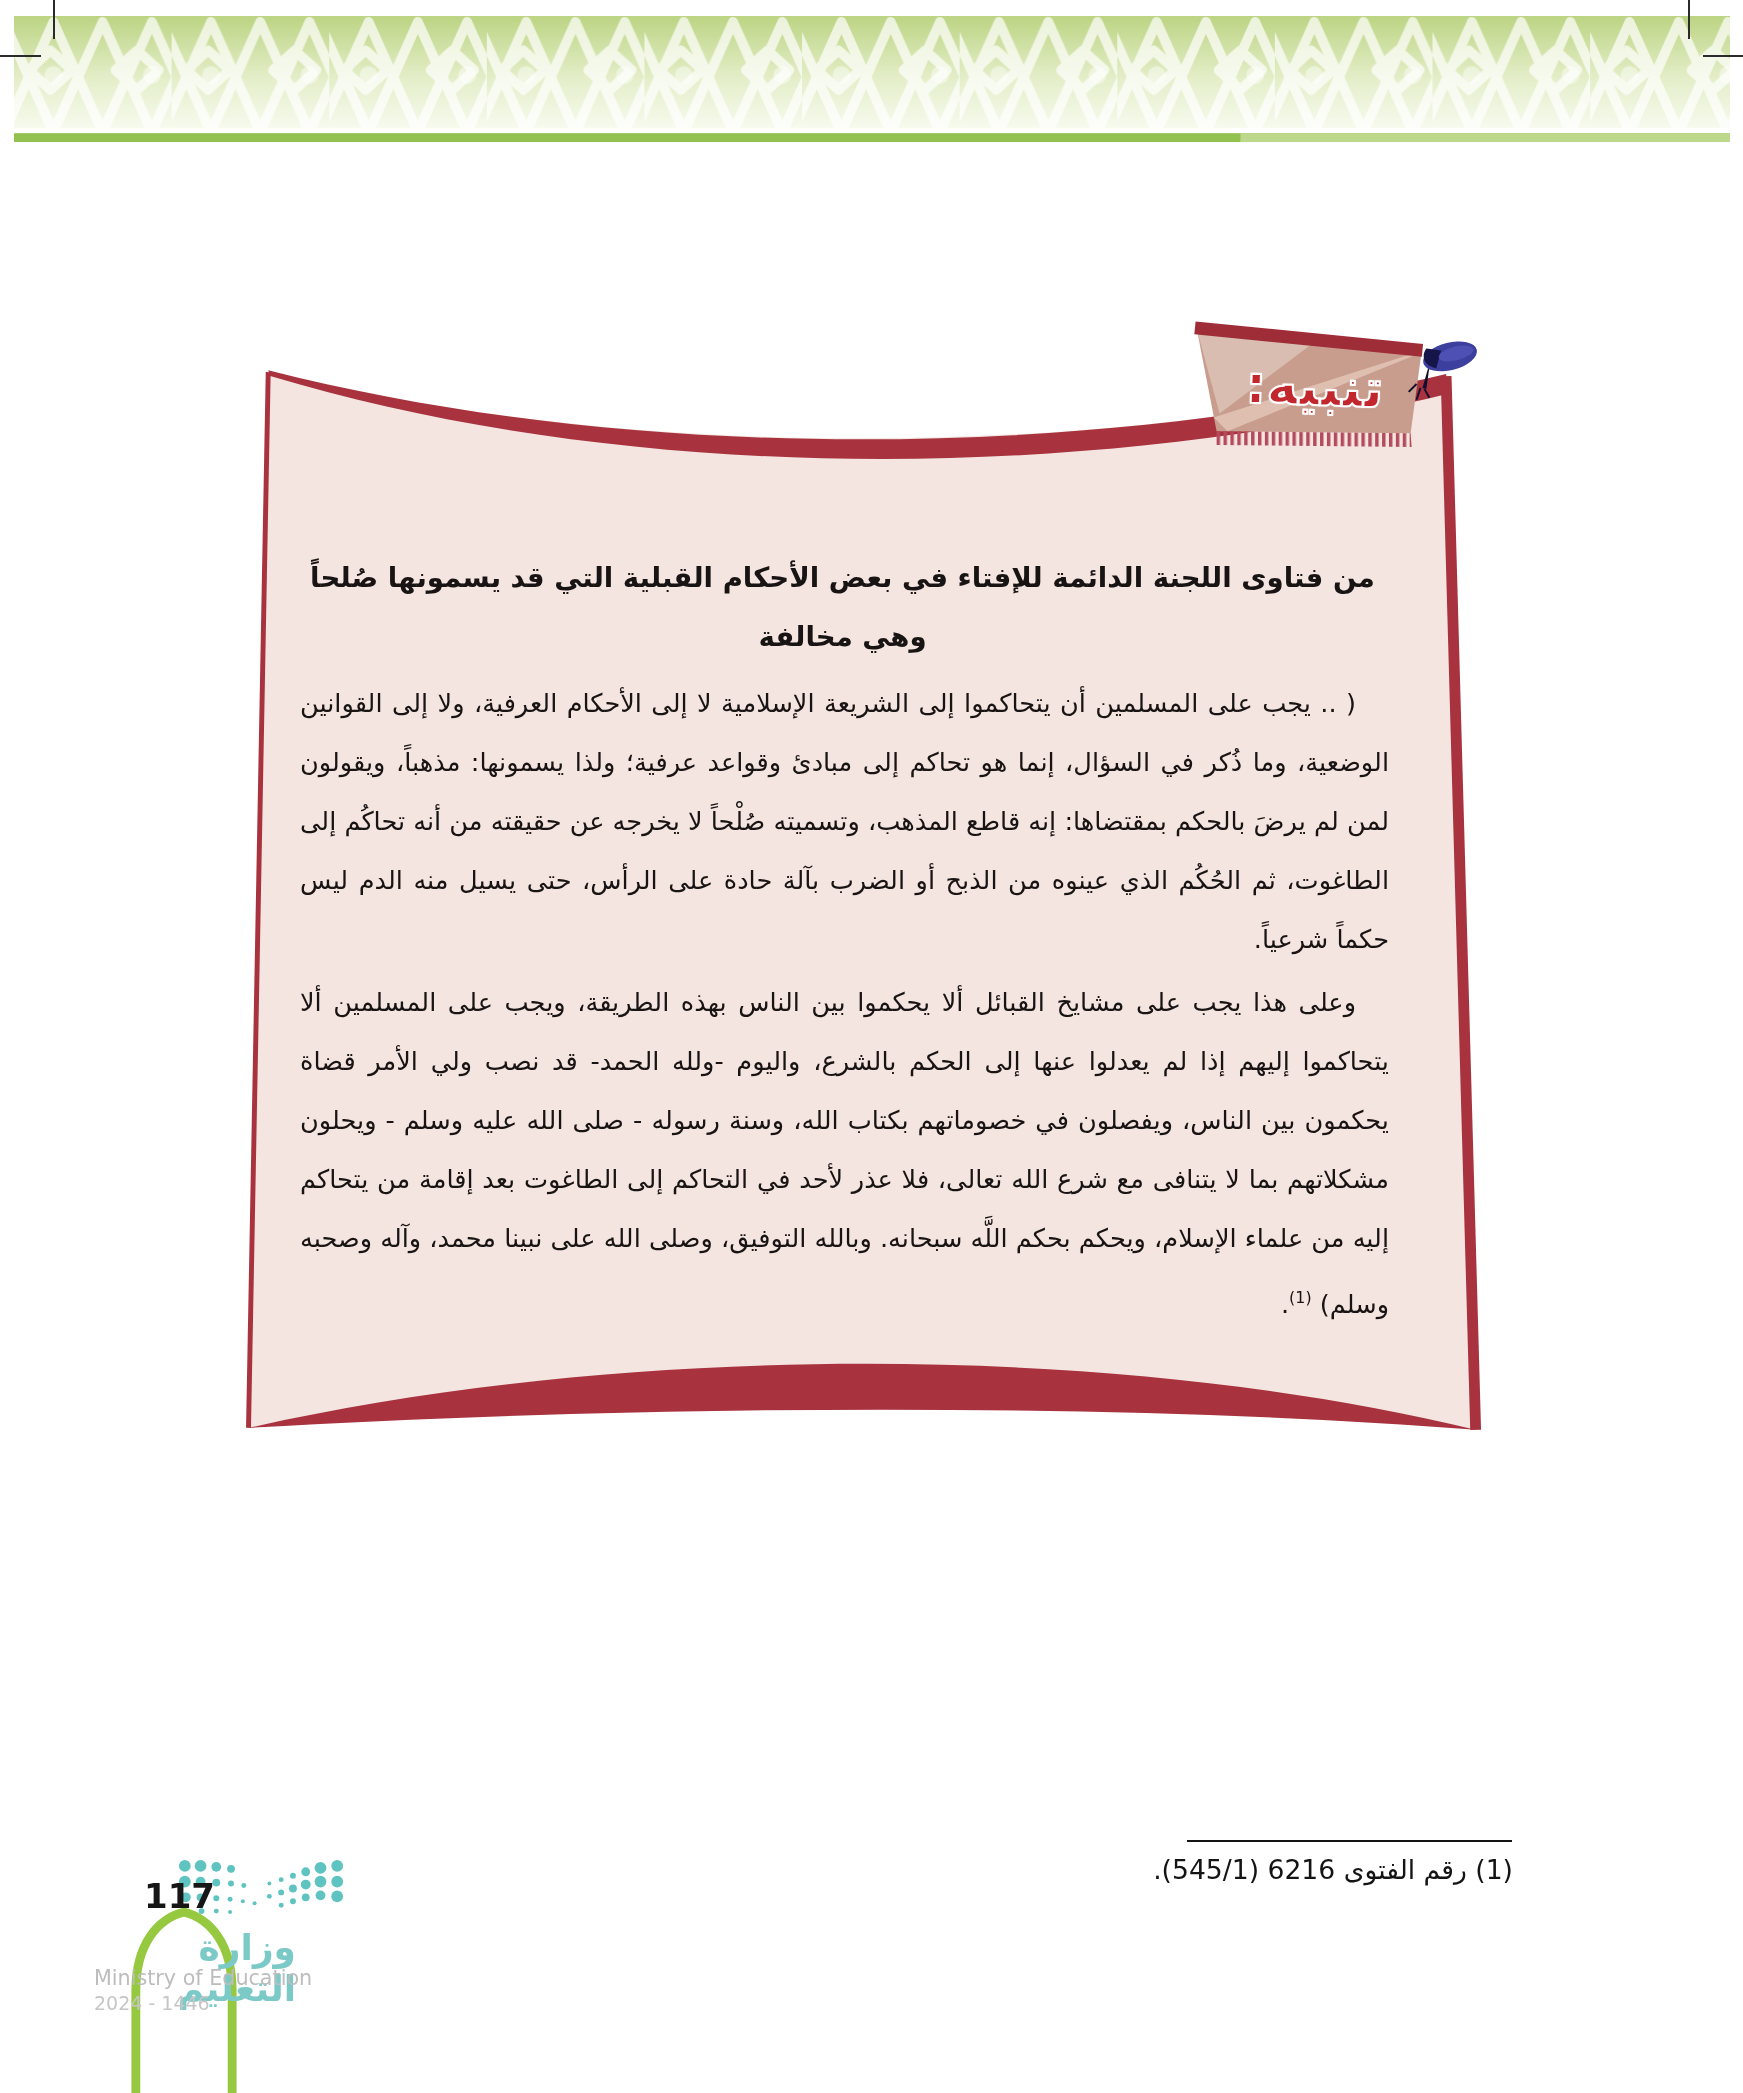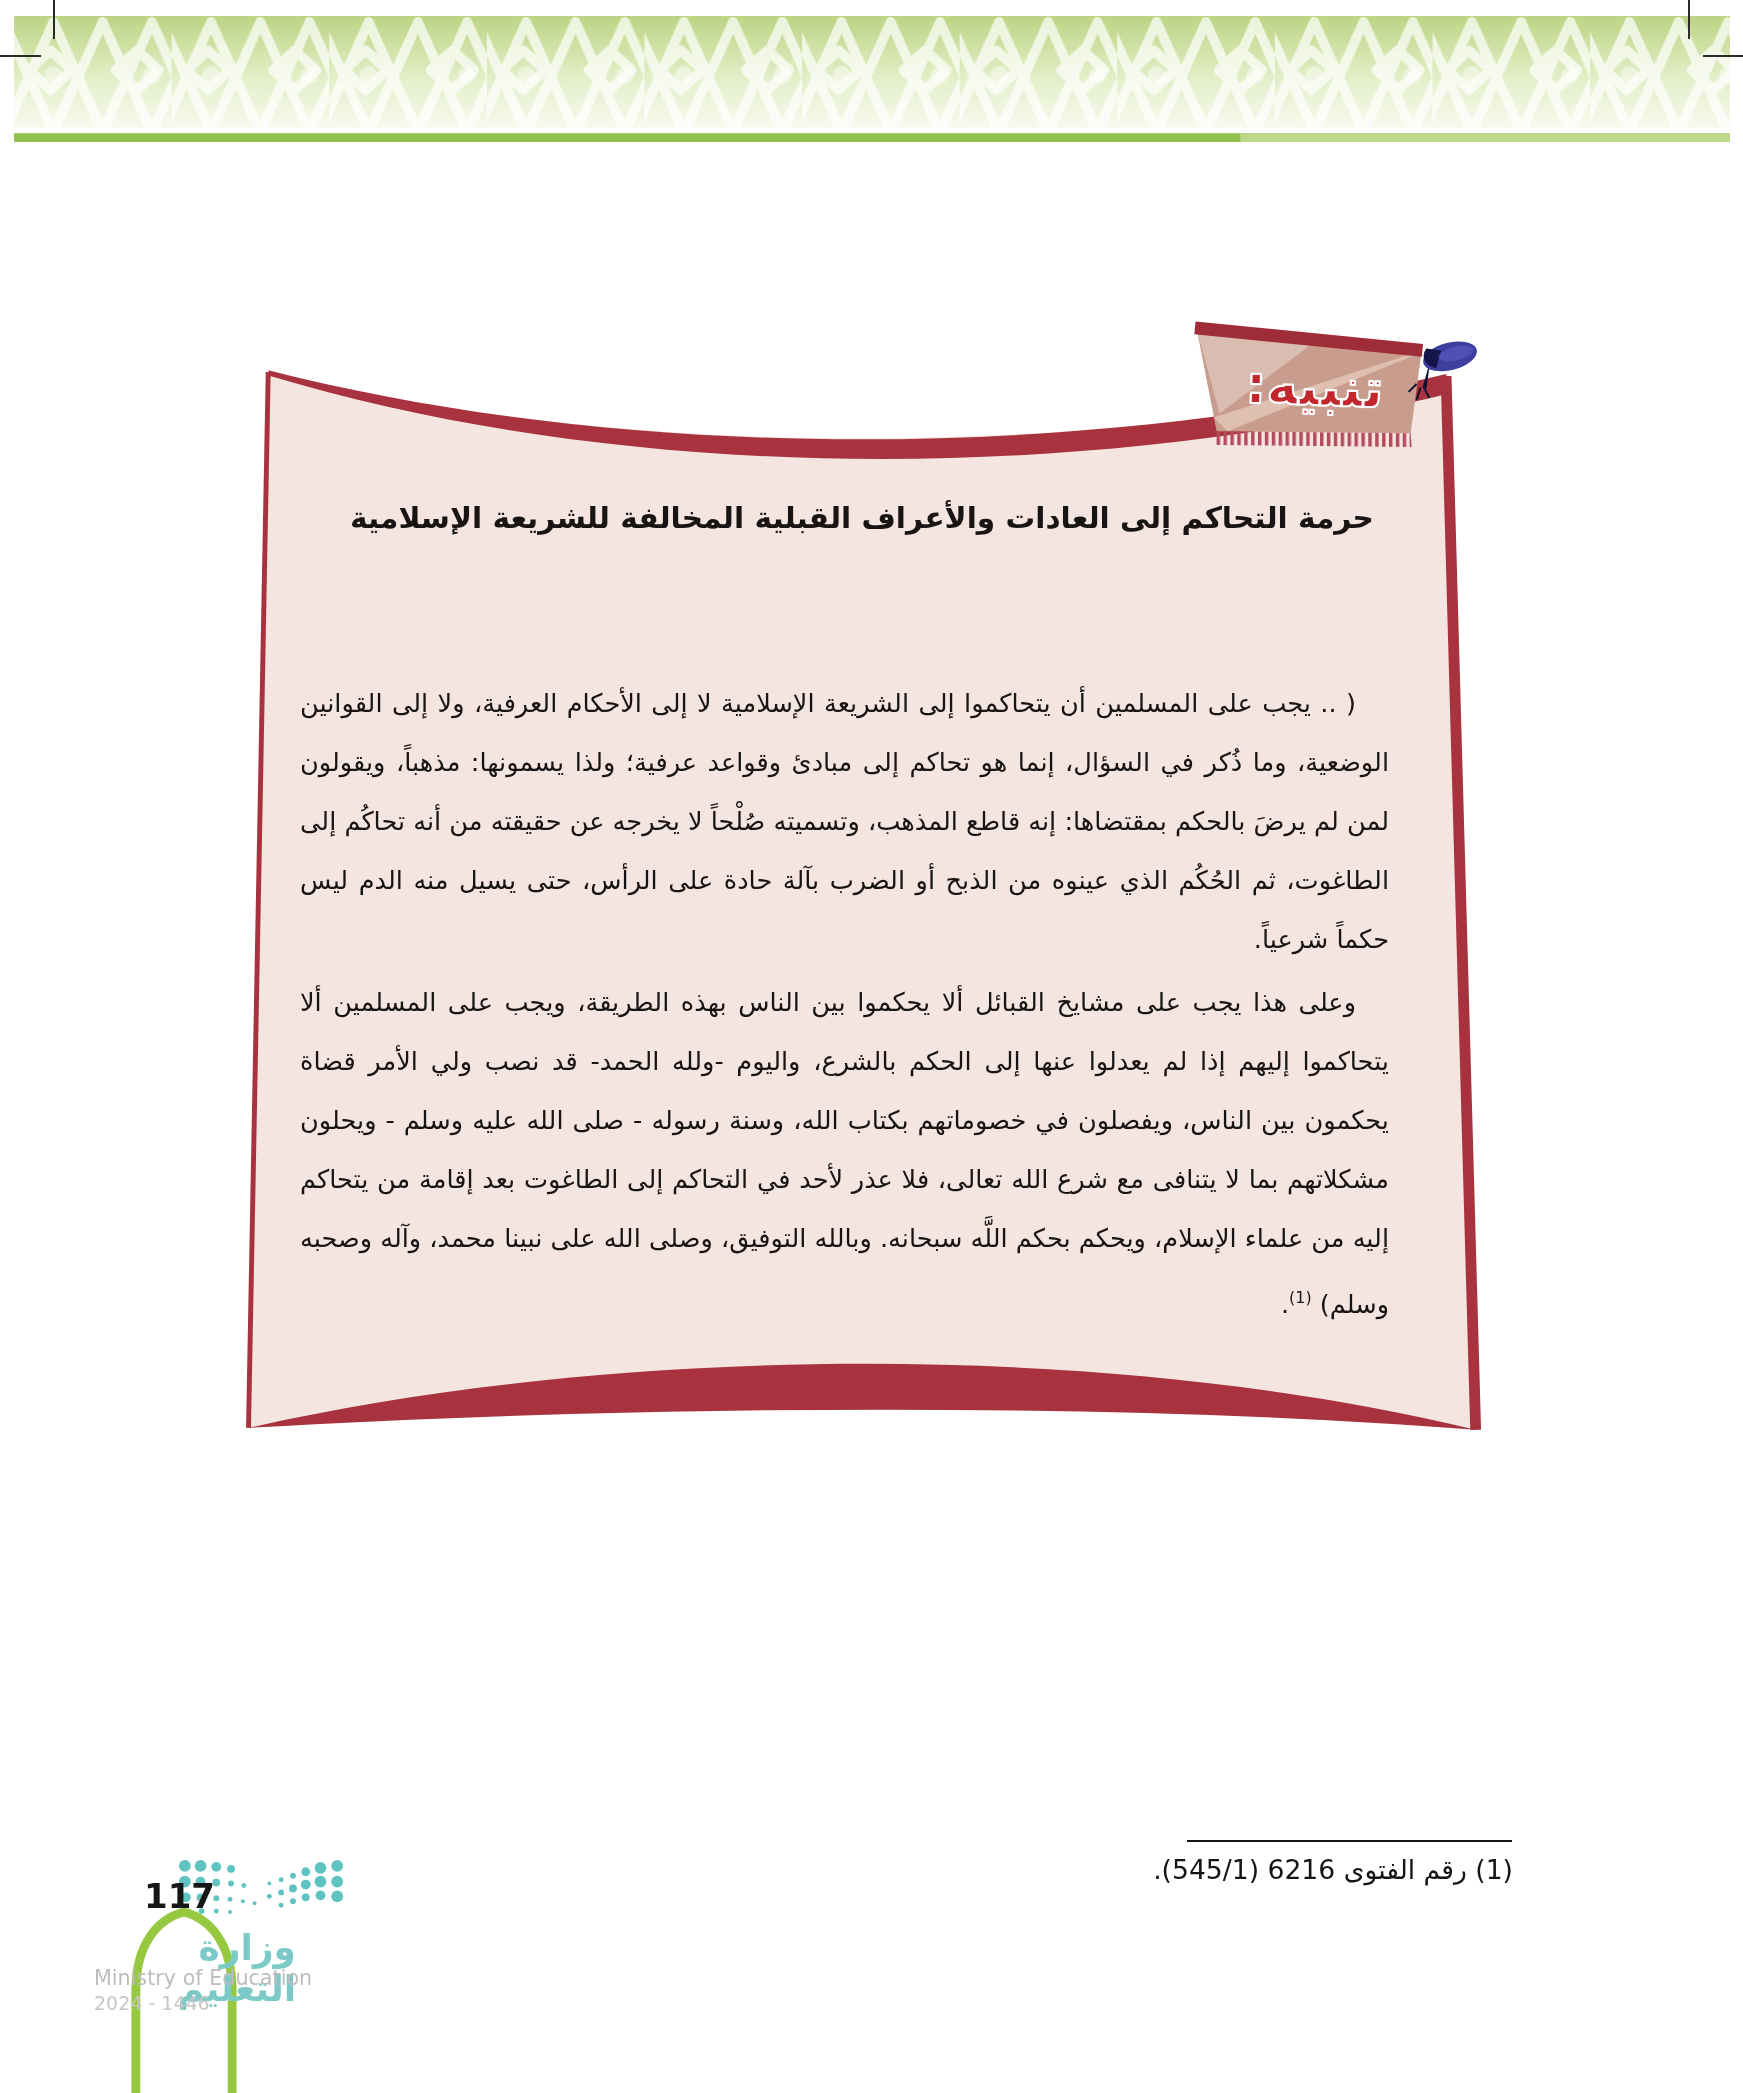--- a/index.html
+++ b/index.html
@@ -111,23 +111,23 @@
       <path d="M1232,46 L1224,74 L1228,75 Z" fill="#10102e"></path>
       <path d="M1218,70 l-8,8 M1222,74 l-4,12 M1226,75 l5,9" stroke="#10102e" stroke-width="2" fill="none"></path>
       <ellipse cx="1252" cy="42" rx="28" ry="14" fill="#3c3f9e" transform="rotate(-14 1252 42)"></ellipse>
       <path d="M1228,34 C1222,42 1226,52 1238,54 L1243,36 Z" fill="#15154a"></path>
       <ellipse cx="1258" cy="39" rx="18" ry="7" fill="#5356b8" transform="rotate(-14 1258 39)" opacity="0.8"></ellipse>
     </g>
   </svg>
 
   <div class="abs tag-label" dir="rtl">تنبيه:</div>
 
-  <div class="abs ar box-title" dir="rtl">حرمة التحاكم إلى العادات والأعراف القبلية المخالفة للشريعة الإسلامية</div>
 
   <div class="abs ar box-intro" dir="rtl">
+    <div>من فتاوى اللجنة الدائمة للإفتاء في بعض الأحكام القبلية التي قد يسمونها صُلحاً وهي مخالفة</div>
   </div>
 
   <div class="abs ar box-para box-para1" dir="rtl">( .. يجب على المسلمين أن يتحاكموا إلى الشريعة الإسلامية لا إلى الأحكام العرفية، ولا إلى القوانين الوضعية، وما ذُكر في السؤال، إنما هو تحاكم إلى مبادئ وقواعد عرفية؛ ولذا يسمونها: مذهباً، ويقولون لمن لم يرضَ بالحكم بمقتضاها: إنه قاطع المذهب، وتسميته صُلْحاً لا يخرجه عن حقيقته من أنه تحاكُم إلى الطاغوت، ثم الحُكُم الذي عينوه من الذبح أو الضرب بآلة حادة على الرأس، حتى يسيل منه الدم ليس حكماً شرعياً.</div>
 
   <div class="abs ar box-para box-para2" dir="rtl">
     <span>وعلى هذا يجب على مشايخ القبائل ألا يحكموا بين الناس بهذه الطريقة، ويجب على المسلمين ألا يتحاكموا إليهم إذا لم يعدلوا عنها إلى الحكم بالشرع، واليوم -ولله الحمد- قد نصب ولي الأمر قضاة يحكمون بين الناس، ويفصلون في خصوماتهم بكتاب الله، وسنة رسوله - صلى الله عليه وسلم - ويحلون مشكلاتهم بما لا يتنافى مع شرع الله تعالى، فلا عذر لأحد في التحاكم إلى الطاغوت بعد إقامة من يتحاكم إليه من علماء الإسلام، ويحكم بحكم اللَّه سبحانه. وبالله التوفيق، وصلى الله على نبينا محمد، وآله وصحبه وسلم)</span>
     <sup>(1)</sup><span>.</span>
   </div>
 
   <div class="abs footnote-rule"></div>

